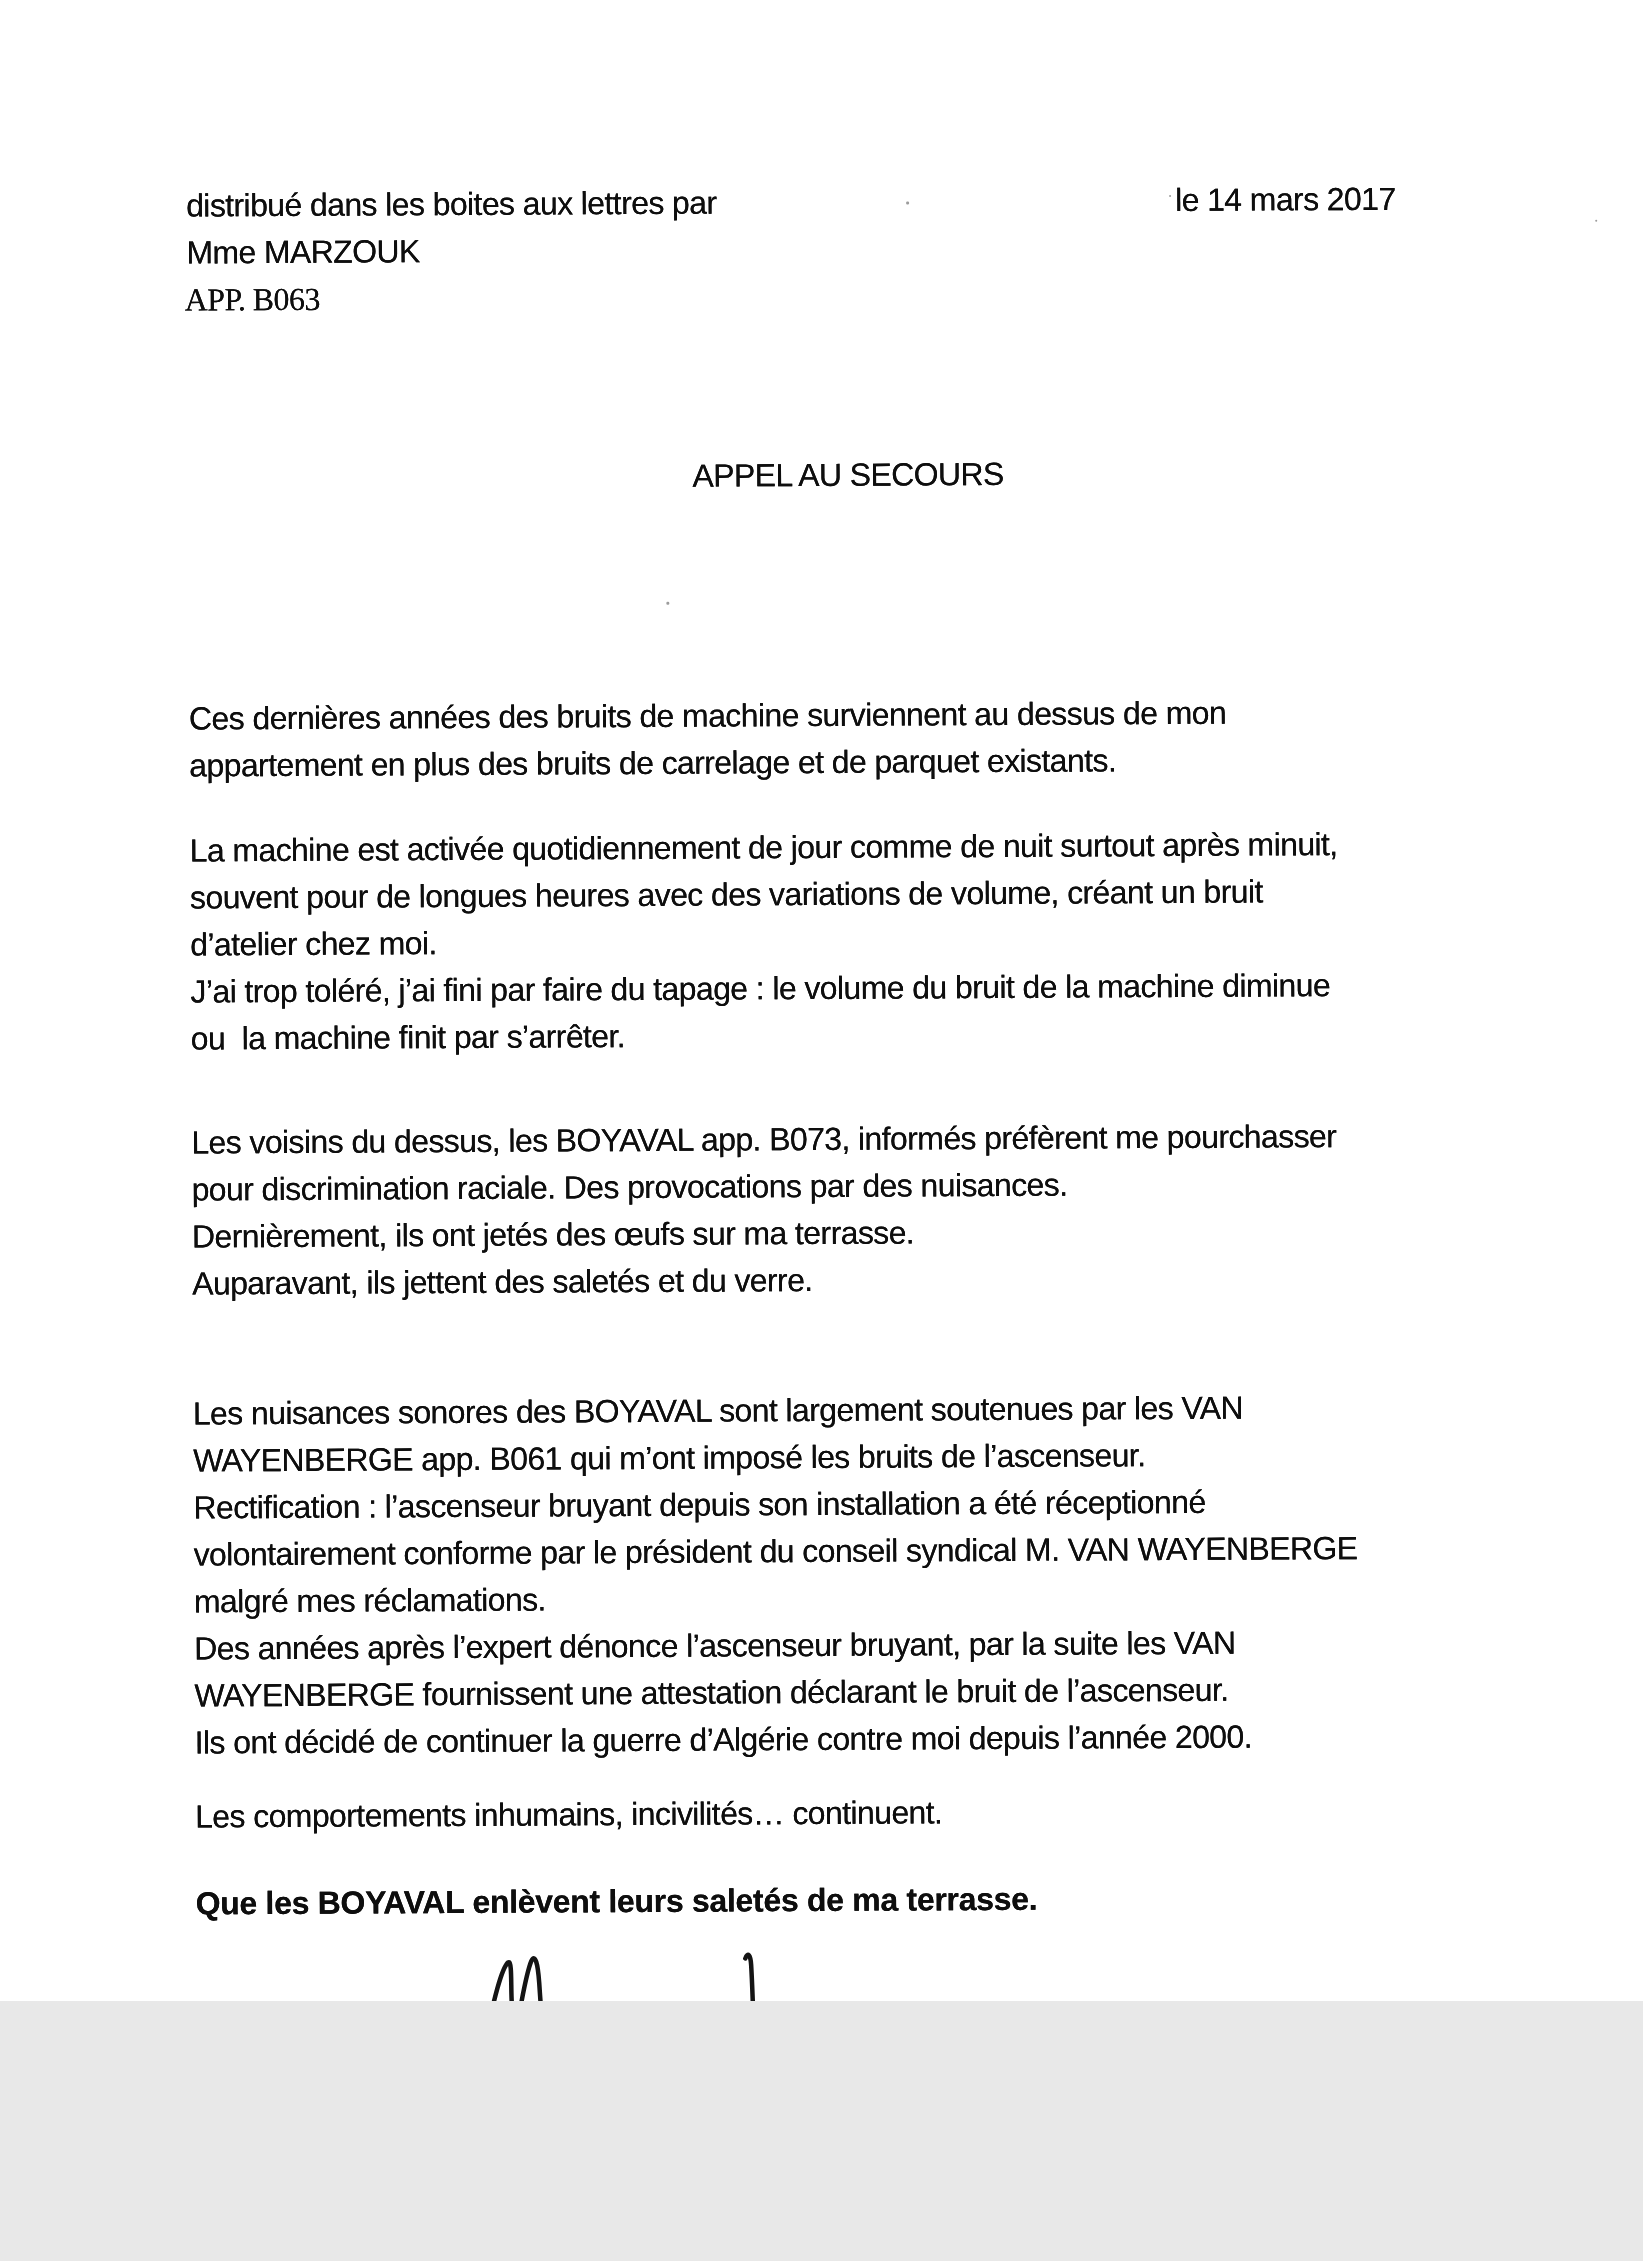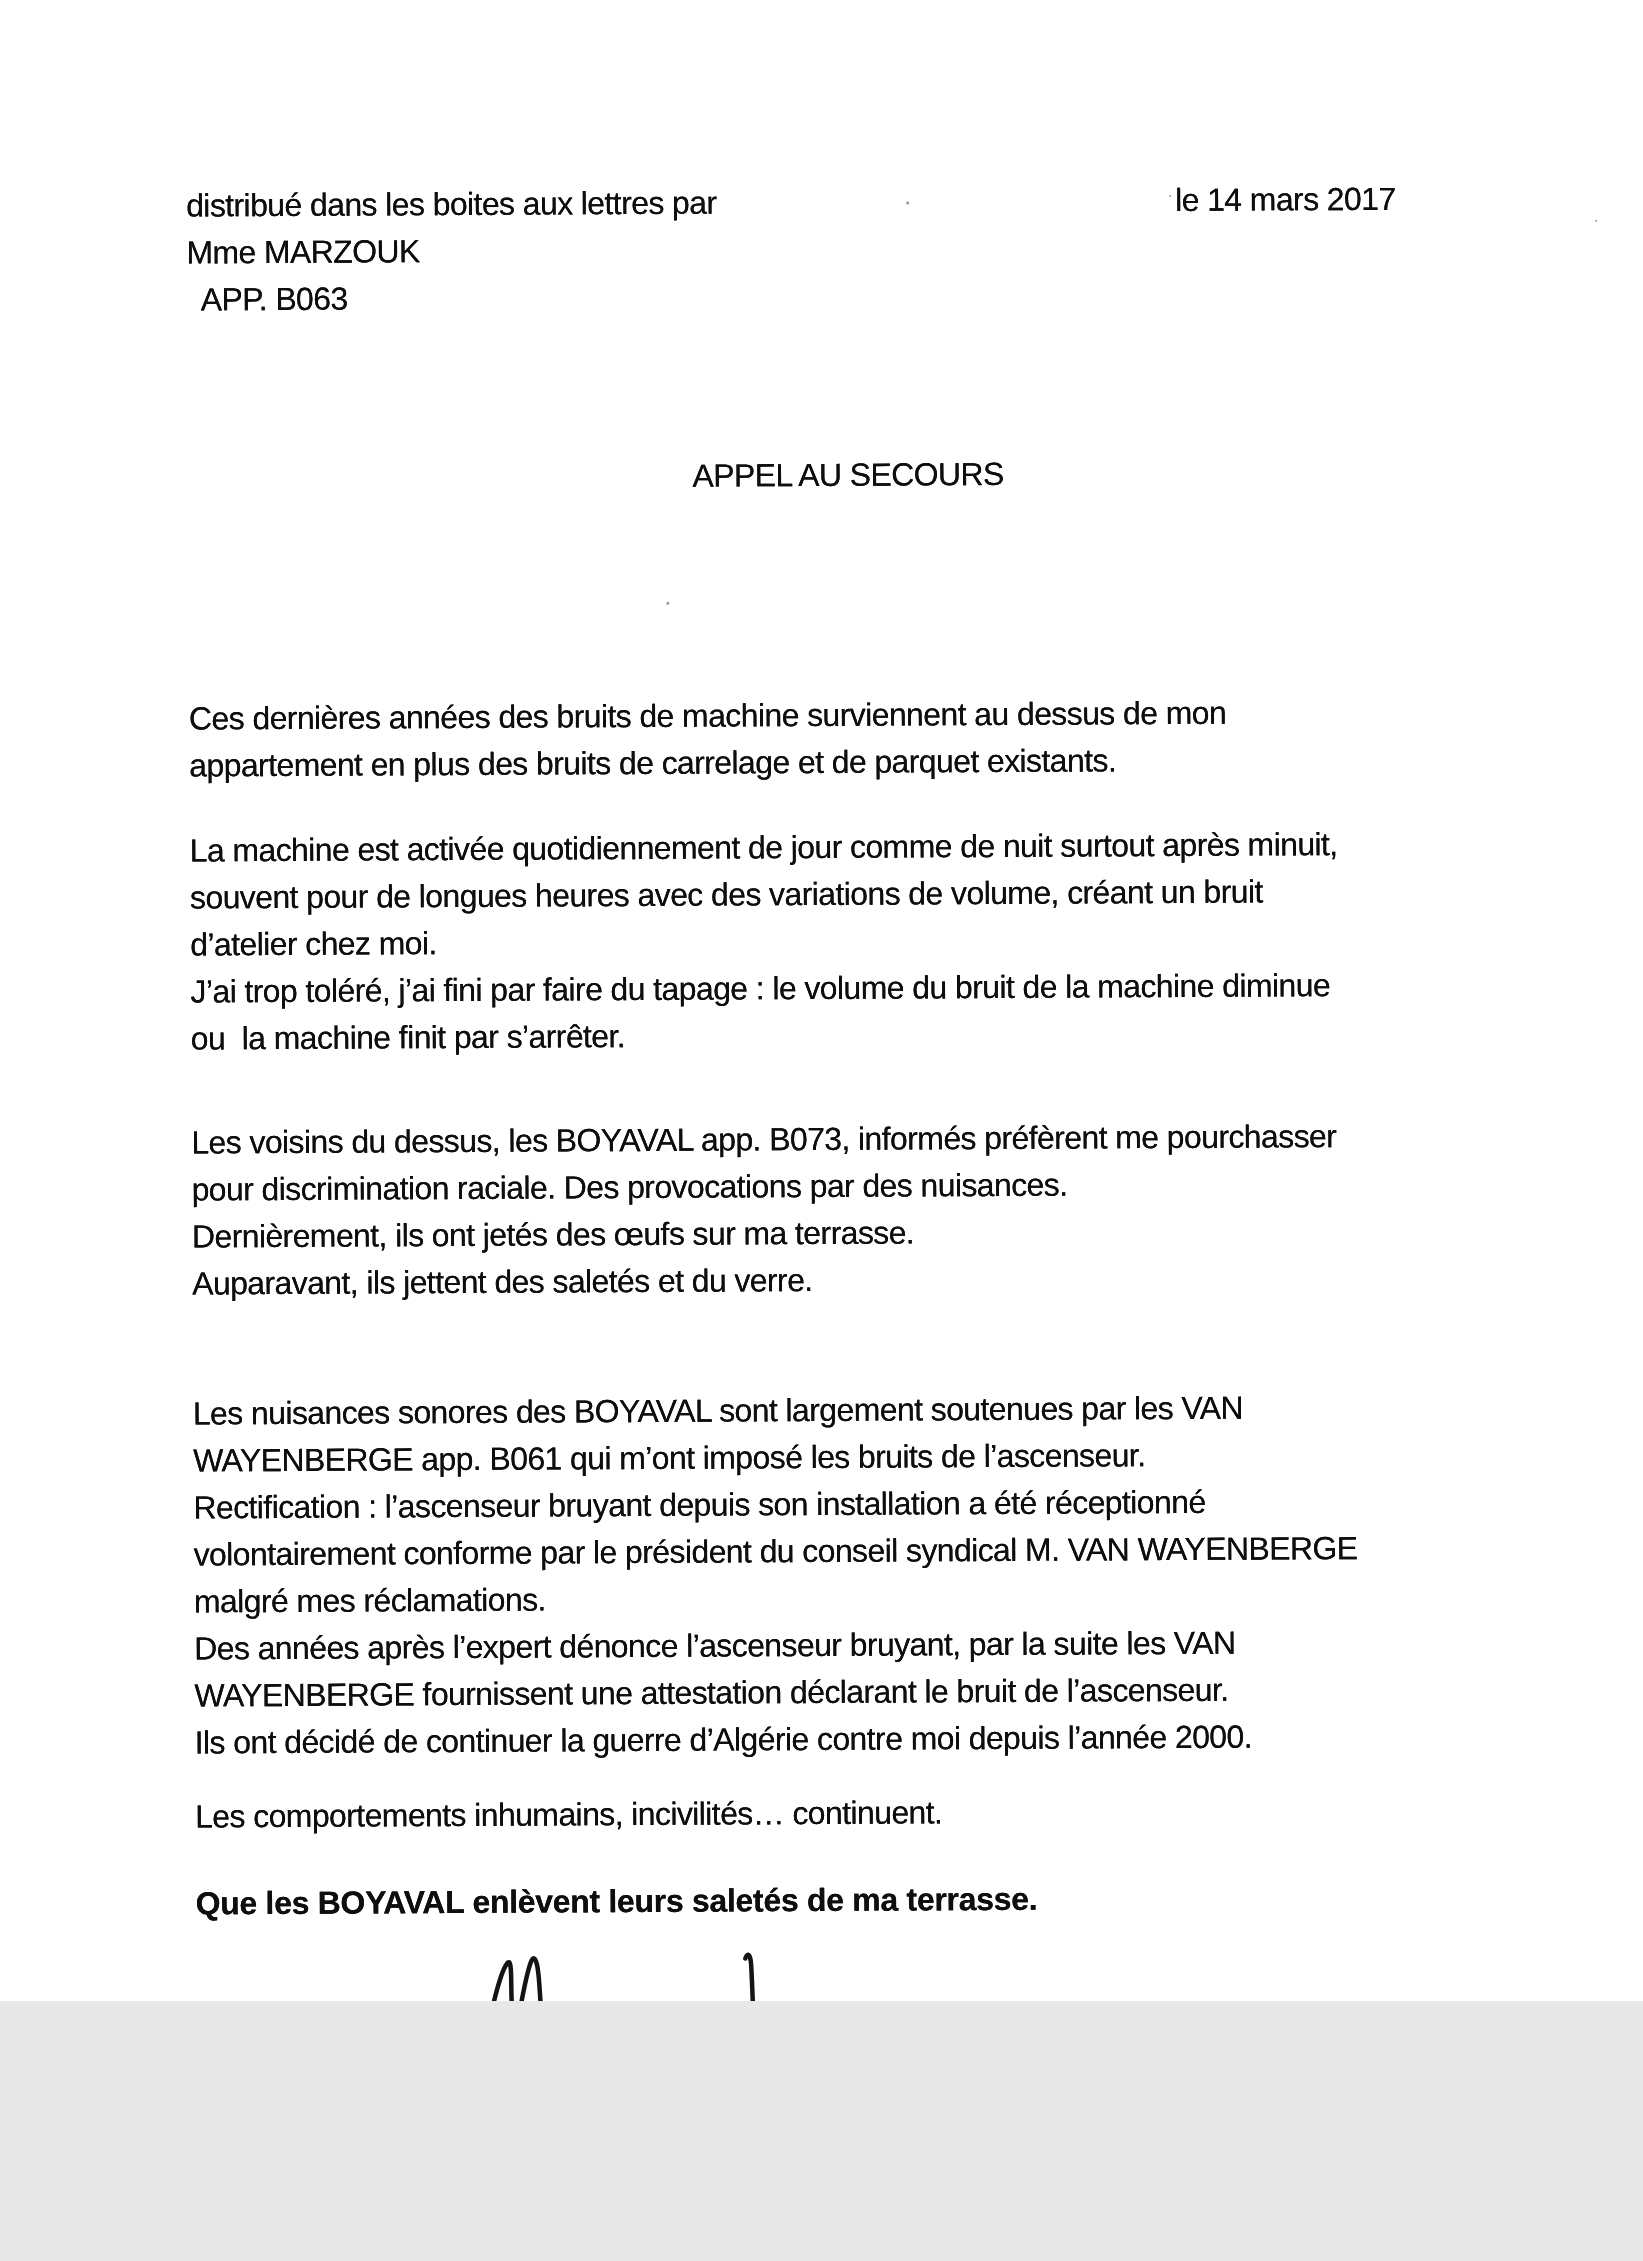--- a/index.html
+++ b/index.html
@@ -69,21 +69,21 @@
 
 <div class="sheet">
   <div class="tilt">
 
     <div class="txt" style="left:190px; top:179px;">distribué dans les boites aux lettres par</div>
 
     <div class="txt" style="left:1179px; top:179px;">le 14 mars 2017</div>
 
     <div class="txt" style="left:190px; top:226px;">Mme MARZOUK</div>
 
-    <div class="txt" style="left:204px; top:273px;">APP. B063</div>
+    <div class="txt" style="left:188px; top:273px;font-family:Liberation Serif, serif;">APP. B063</div>
 
     <div class="txt title" style="top:452px;">APPEL AU SECOURS</div>
 
     <div class="txt" style="left:190px; top:692px;">Ces dernières années des bruits de machine surviennent au dessus de mon
 appartement en plus des bruits de carrelage et de parquet existants.</div>
 
     <div class="txt" style="left:190px; top:824px;">La machine est activée quotidiennement de jour comme de nuit surtout après minuit,
 souvent pour de longues heures avec des variations de volume, créant un bruit
 d’atelier chez moi.
 J’ai trop toléré, j’ai fini par faire du tapage : le volume du bruit de la machine diminue

